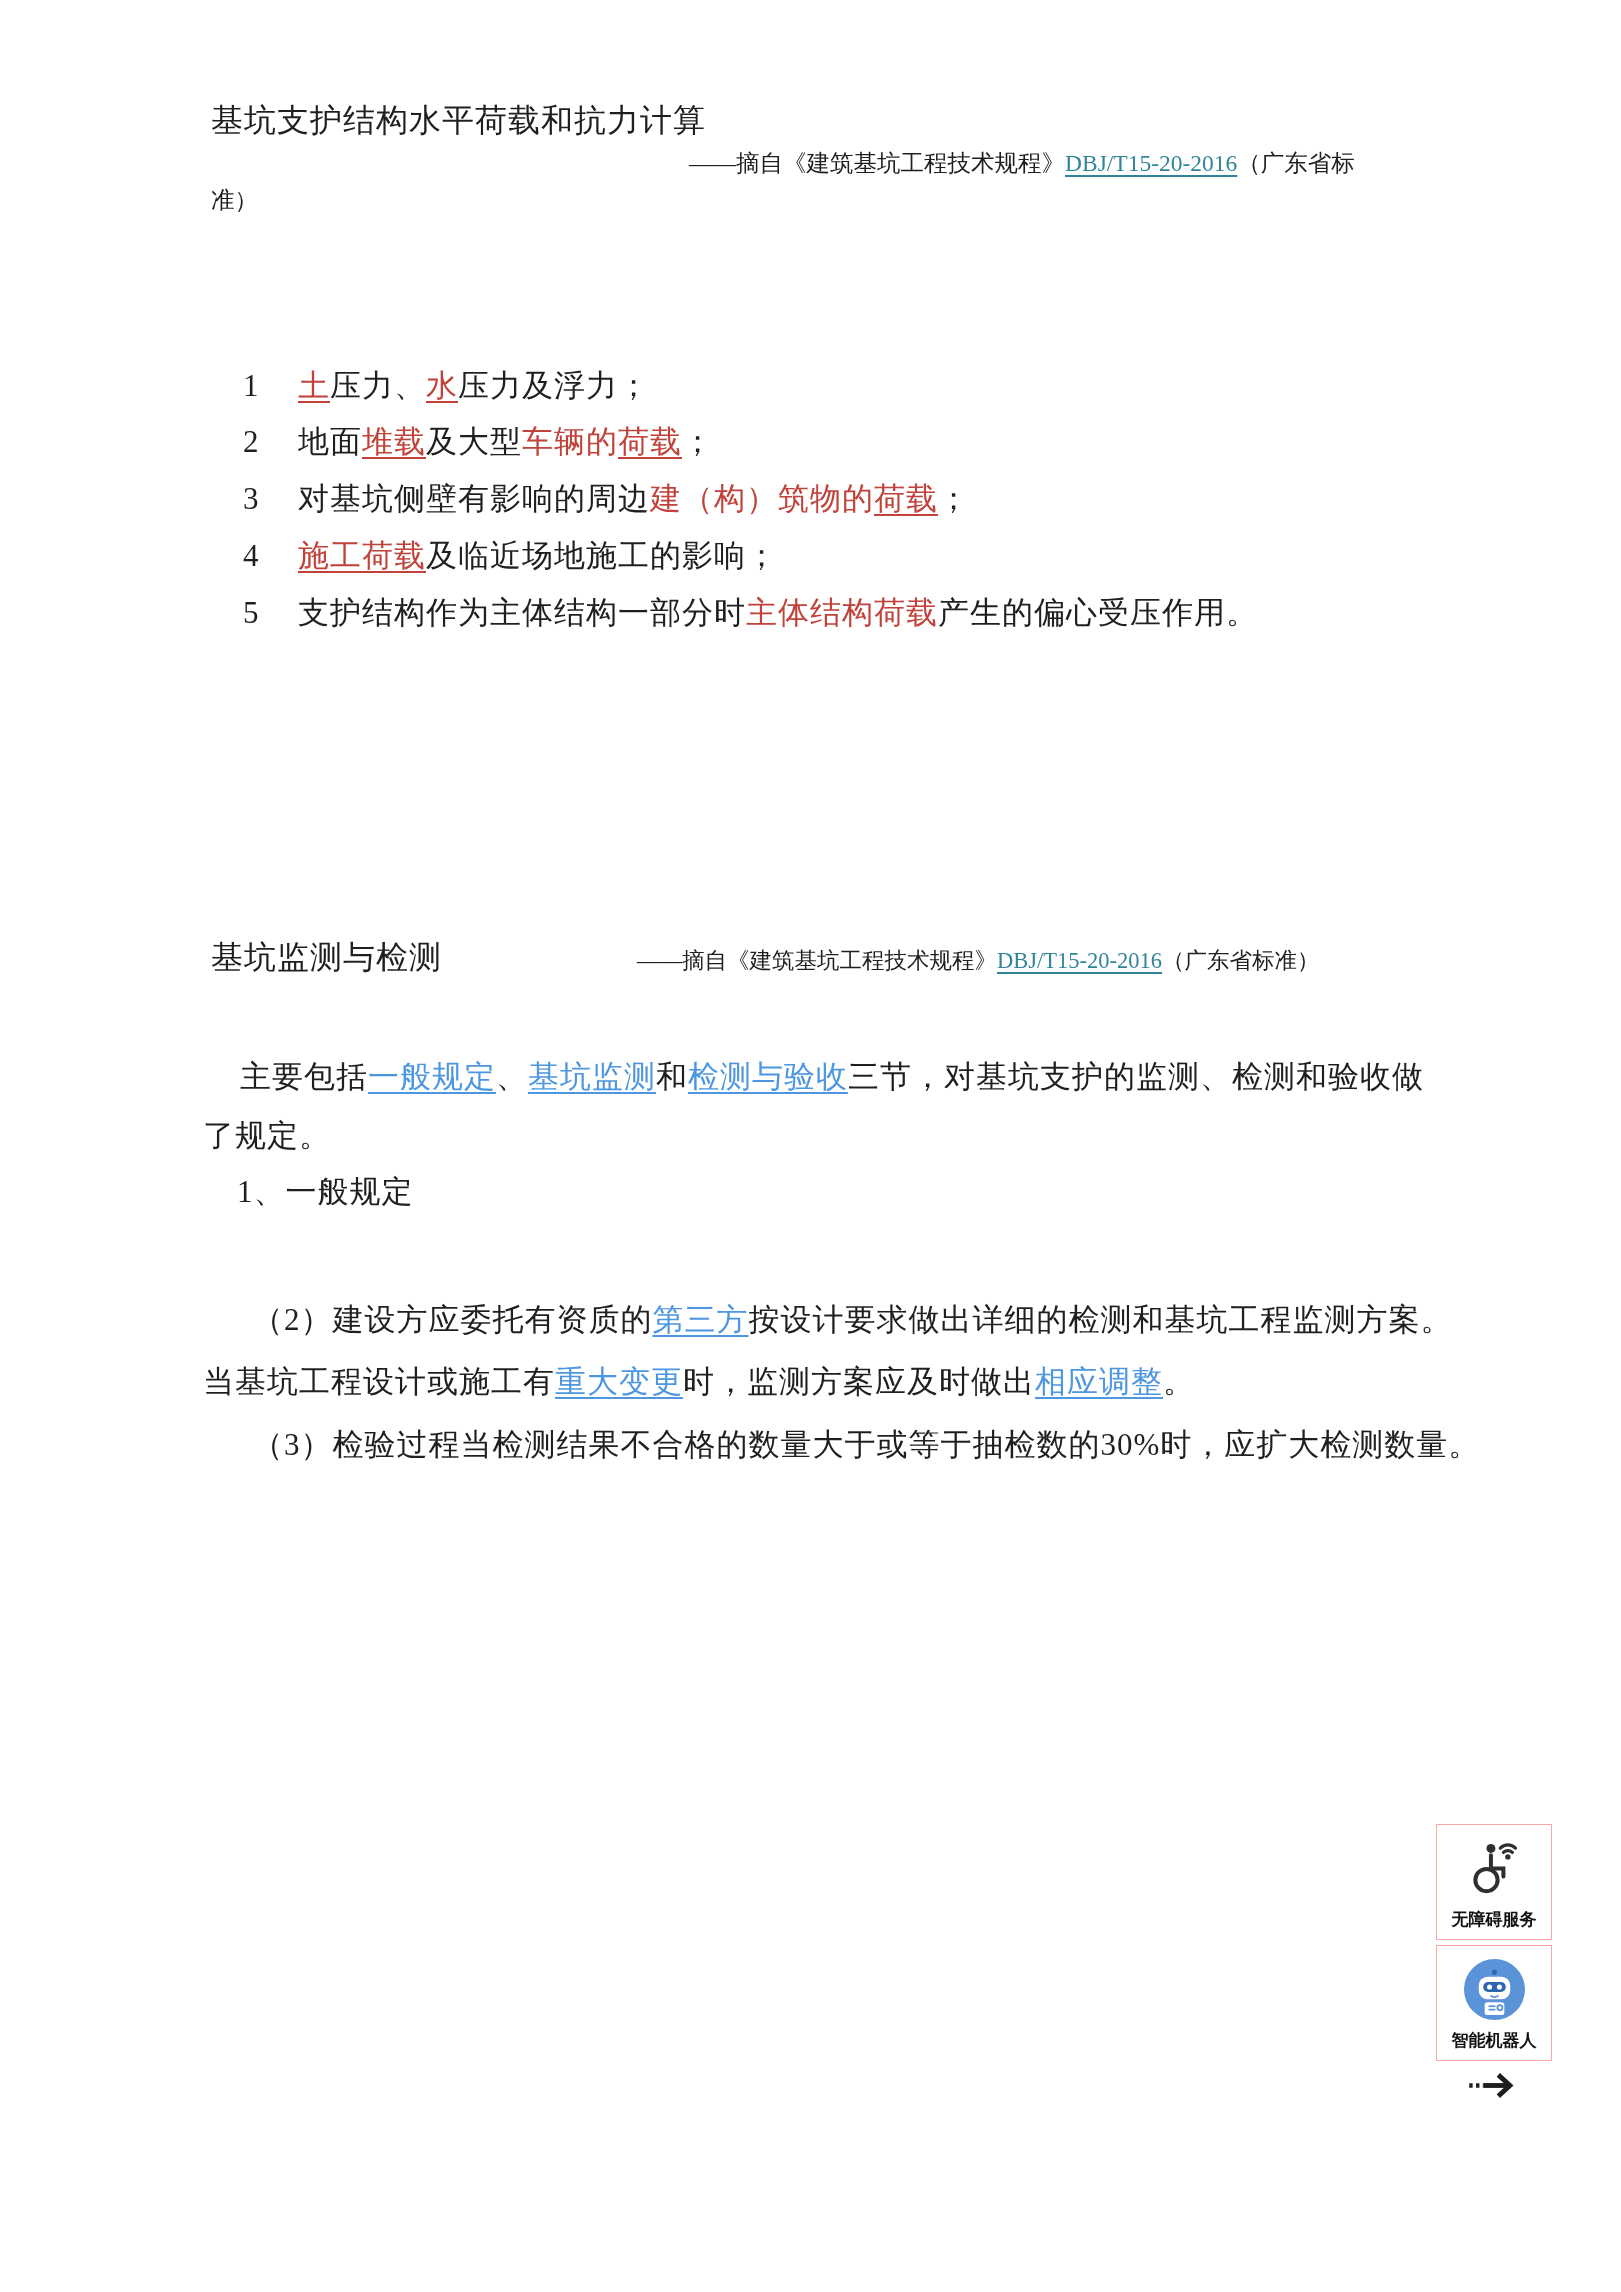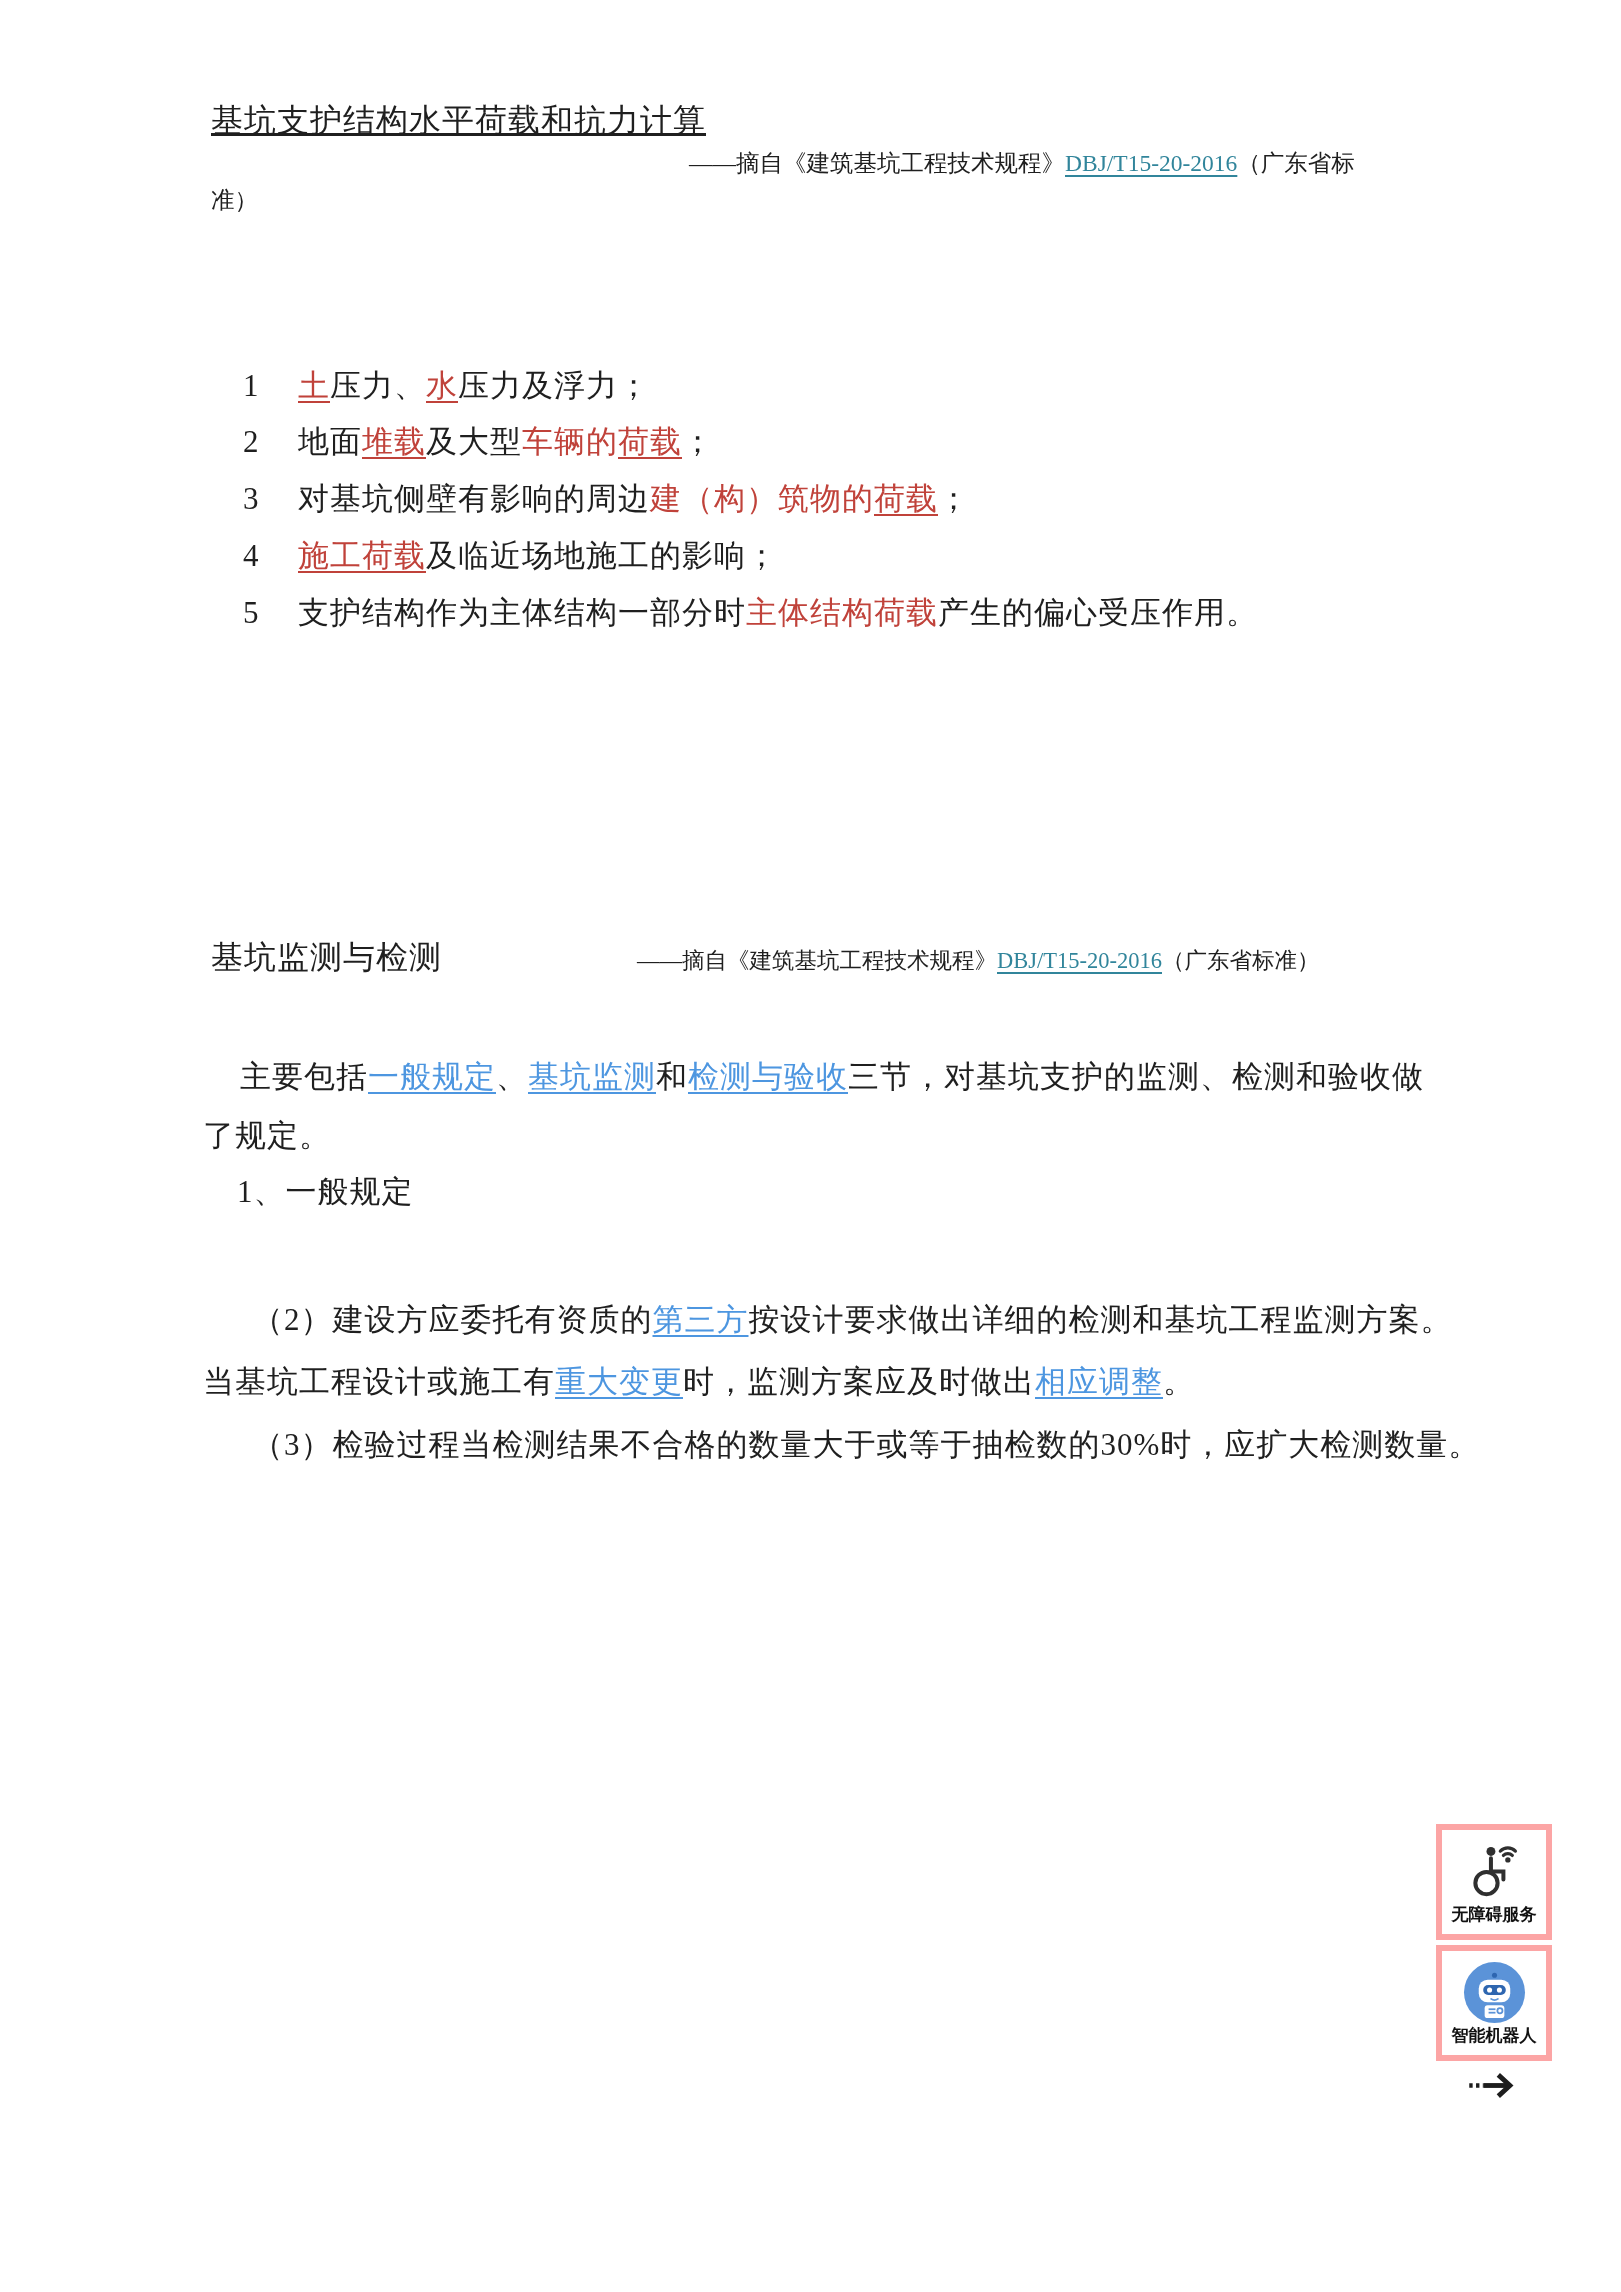--- a/index.html
+++ b/index.html
@@ -14,21 +14,21 @@
     position:relative;
     width:1621px;height:2293px;
     background:#ffffff;
     font-family:"Liberation Serif","DejaVu Serif",serif;
     color:var(--text);
     overflow:hidden;
   }
   .line{position:absolute;white-space:nowrap;font-size:31px;letter-spacing:1px;line-height:1.2;}
 
   
-  .s1-title{left:211px;top:101px;font-size:32px;text-decoration:underline;}
+  .s1-title{left:211px;top:101px;font-size:32px;}
   .s1-source{left:689px;top:149px;font-size:23.5px;letter-spacing:0;}
   .s1-wrap{left:211px;top:186px;font-size:23.5px;letter-spacing:0;}
   .clause{left:178px;top:307px;}
   .clause-num{display:inline-block;width:120px;letter-spacing:2px;}
   .item{left:243px;}
   .item-num{display:inline-block;width:55px;}
   .i1{top:367px}.i2{top:423px}.i3{top:480px}.i4{top:537px}.i5{top:594px}
 
   
   .s2-title{left:211px;top:938px;font-size:32px;}
@@ -44,21 +44,21 @@
   
   .seg-n{color:var(--text);}
   .seg-r{color:var(--red);}
   .seg-ru{color:var(--red);text-decoration:underline;text-decoration-thickness:2px;text-underline-offset:4.9px;}
   .seg-b{color:var(--blue);text-decoration:underline;text-decoration-thickness:2px;text-underline-offset:4.9px;cursor:pointer;}
   .seg-t{color:var(--teal);text-decoration:underline;text-decoration-thickness:2px;text-underline-offset:3.9px;cursor:pointer;text-align:right;}
 
   
   .card{
     position:absolute;left:1436px;width:116px;height:116px;
-    background:#ffffff;border:6px solid #fca5a5;
+    background:#ffffff;border:1px solid #fca5a5;
     display:flex;flex-direction:column;align-items:center;
     cursor:pointer;
   }
   .card-a{top:1824px}
   .card-b{top:1945px}
   .card .icon{margin-top:8.8px;height:69px;display:flex;align-items:center;justify-content:center;}
   .card .label{
     font-family:"Liberation Sans","DejaVu Sans",sans-serif;
     font-weight:700;font-size:17px;color:#111;
     margin-top:auto;margin-bottom:7.8px;white-space:nowrap;

